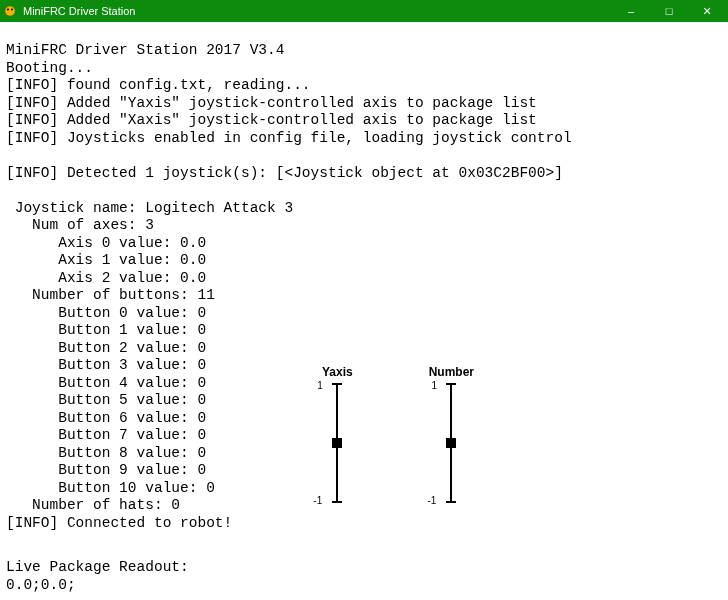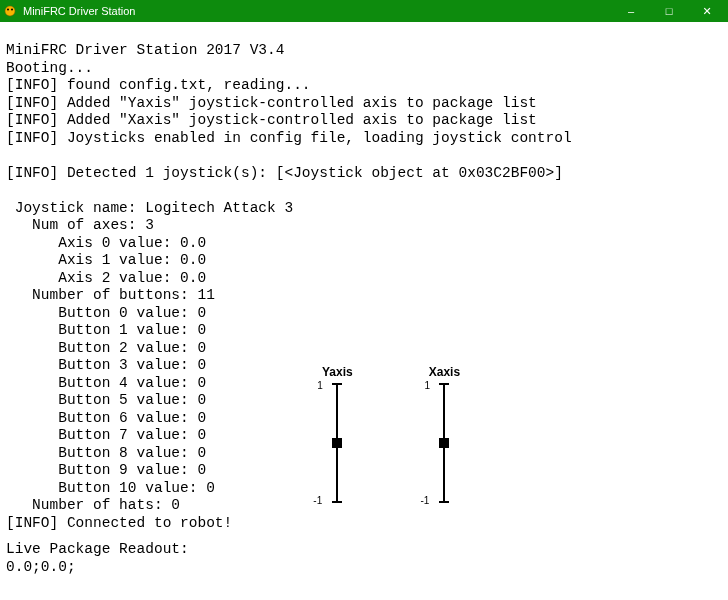--- a/index.html
+++ b/index.html
@@ -116,21 +116,21 @@
       font-size: 10px;
     }
     .axis-num-bottom {
       position: absolute;
       bottom: -3px;
       left: -12px;
       font-size: 10px;
     }
     .footer-block {
       position: absolute;
-      bottom: 24px;
+      bottom: 6px;
       left: 6px;
       font-family: "Courier New", monospace;
       font-size: 14.5px;
       line-height: 17.5px;
       white-space: pre;
     }
   </style>
 </head>
 <body>
 
@@ -185,21 +185,21 @@
     <div class="axis-track-wrap">
       <span class="axis-num-top">1</span>
       <div class="axis-tick-top"></div>
       <div class="axis-line"></div>
       <div class="axis-knob"></div>
       <div class="axis-tick-bottom"></div>
       <span class="axis-num-bottom">-1</span>
     </div>
   </div>
   <div class="axis-col">
-    <span class="axis-label">Xaxis</span>
+    <span class="axis-label">Number</span>
     <div class="axis-track-wrap">
       <span class="axis-num-top">1</span>
       <div class="axis-tick-top"></div>
       <div class="axis-line"></div>
       <div class="axis-knob"></div>
       <div class="axis-tick-bottom"></div>
       <span class="axis-num-bottom">-1</span>
     </div>
   </div>
 </div>

